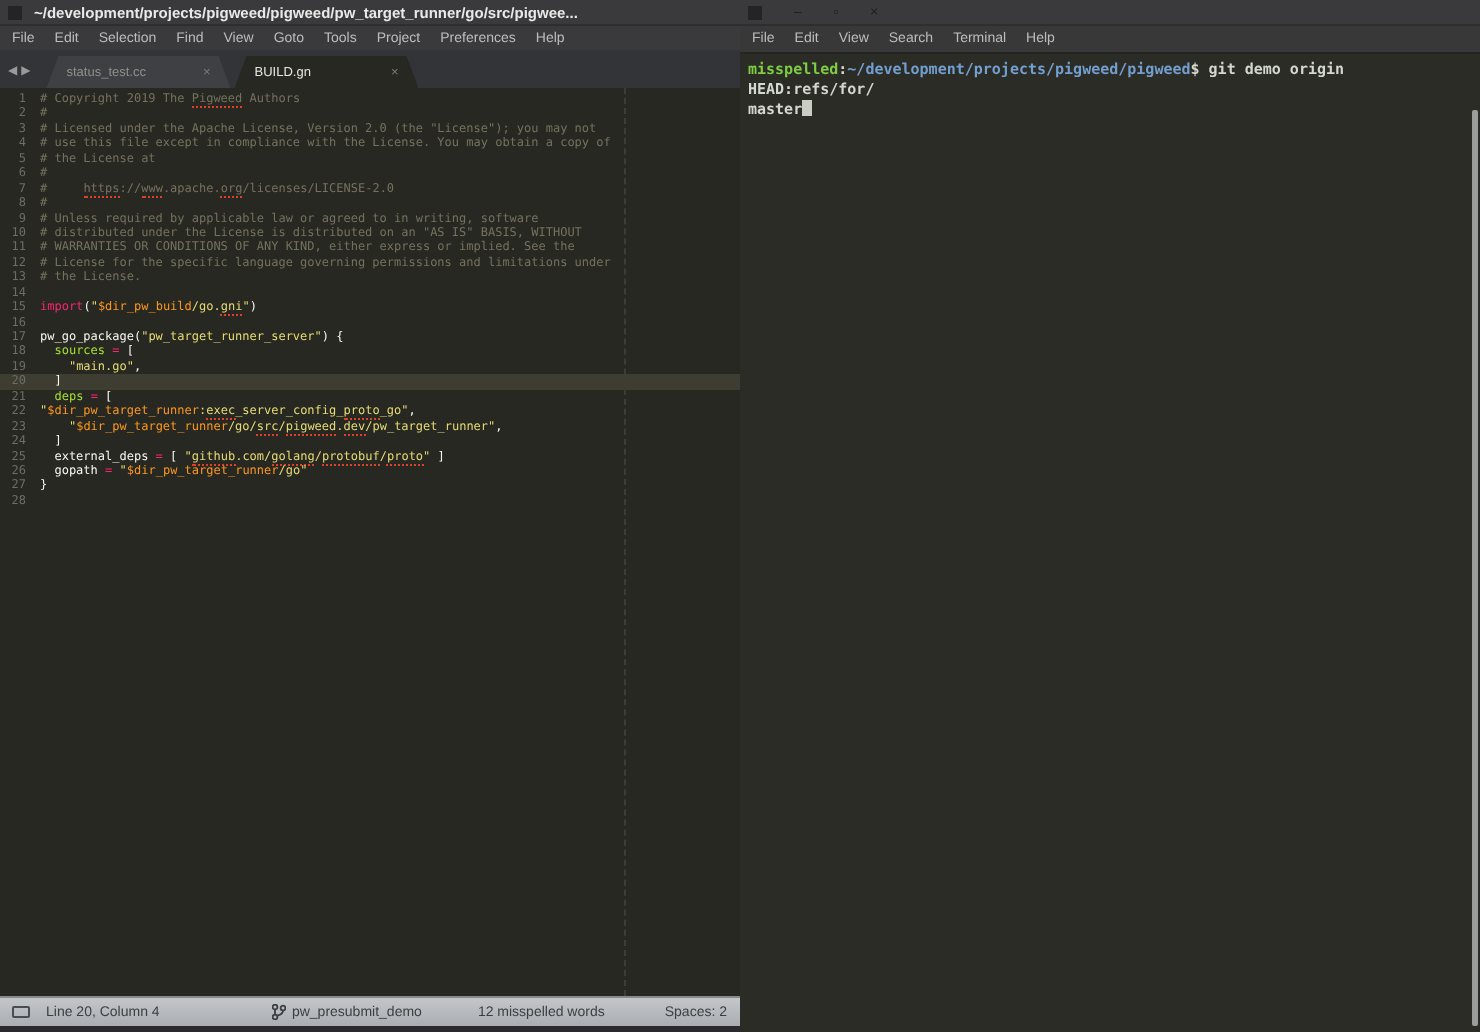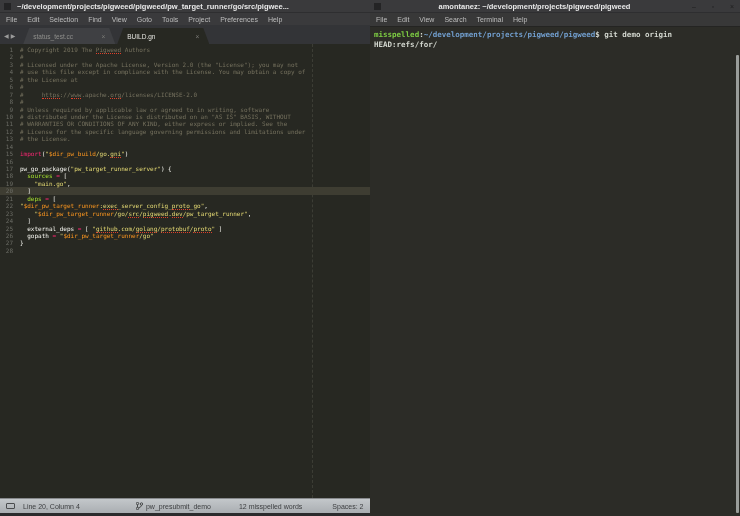--- a/index.html
+++ b/index.html
@@ -198,32 +198,32 @@
     <span class="sb-item sb-missp">12 misspelled words</span>
     <span class="sb-item sb-spaces">Spaces: 2</span>
     <span class="sb-item sb-syntax">GN</span>
   </div>
   <div class="editor-footer"></div>
 </div>
 
 <div class="window" id="terminal-window">
   <div class="titlebar">
     <span class="app-ico"></span>
-    <span class="title">amontanez: ~/development/projects/pigweed/pigweed</span>
     <span class="win-btns">
       <span>–</span>
       <span>▫</span>
       <span>×</span>
     </span>
   </div>
   <div class="menubar" id="terminal-menubar">
       <span class="menu-item">File</span>
       <span class="menu-item">Edit</span>
       <span class="menu-item">View</span>
       <span class="menu-item">Search</span>
       <span class="menu-item">Terminal</span>
       <span class="menu-item">Help</span>
     </div>
   <div class="term-body">
     <div><span class="t-user">misspelled</span><span class="t-plain">:</span><span class="t-path">~/development/projects/pigweed/pigweed</span><span class="t-plain">$ </span><span class="t-plain">git demo origin HEAD:refs/for/</span></div>
+    <div><span class="t-plain">master</span><span class="t-cursor"></span></div>
     <div class="term-scrollbar"></div>
   </div>
 </div>
 
 </body></html>

